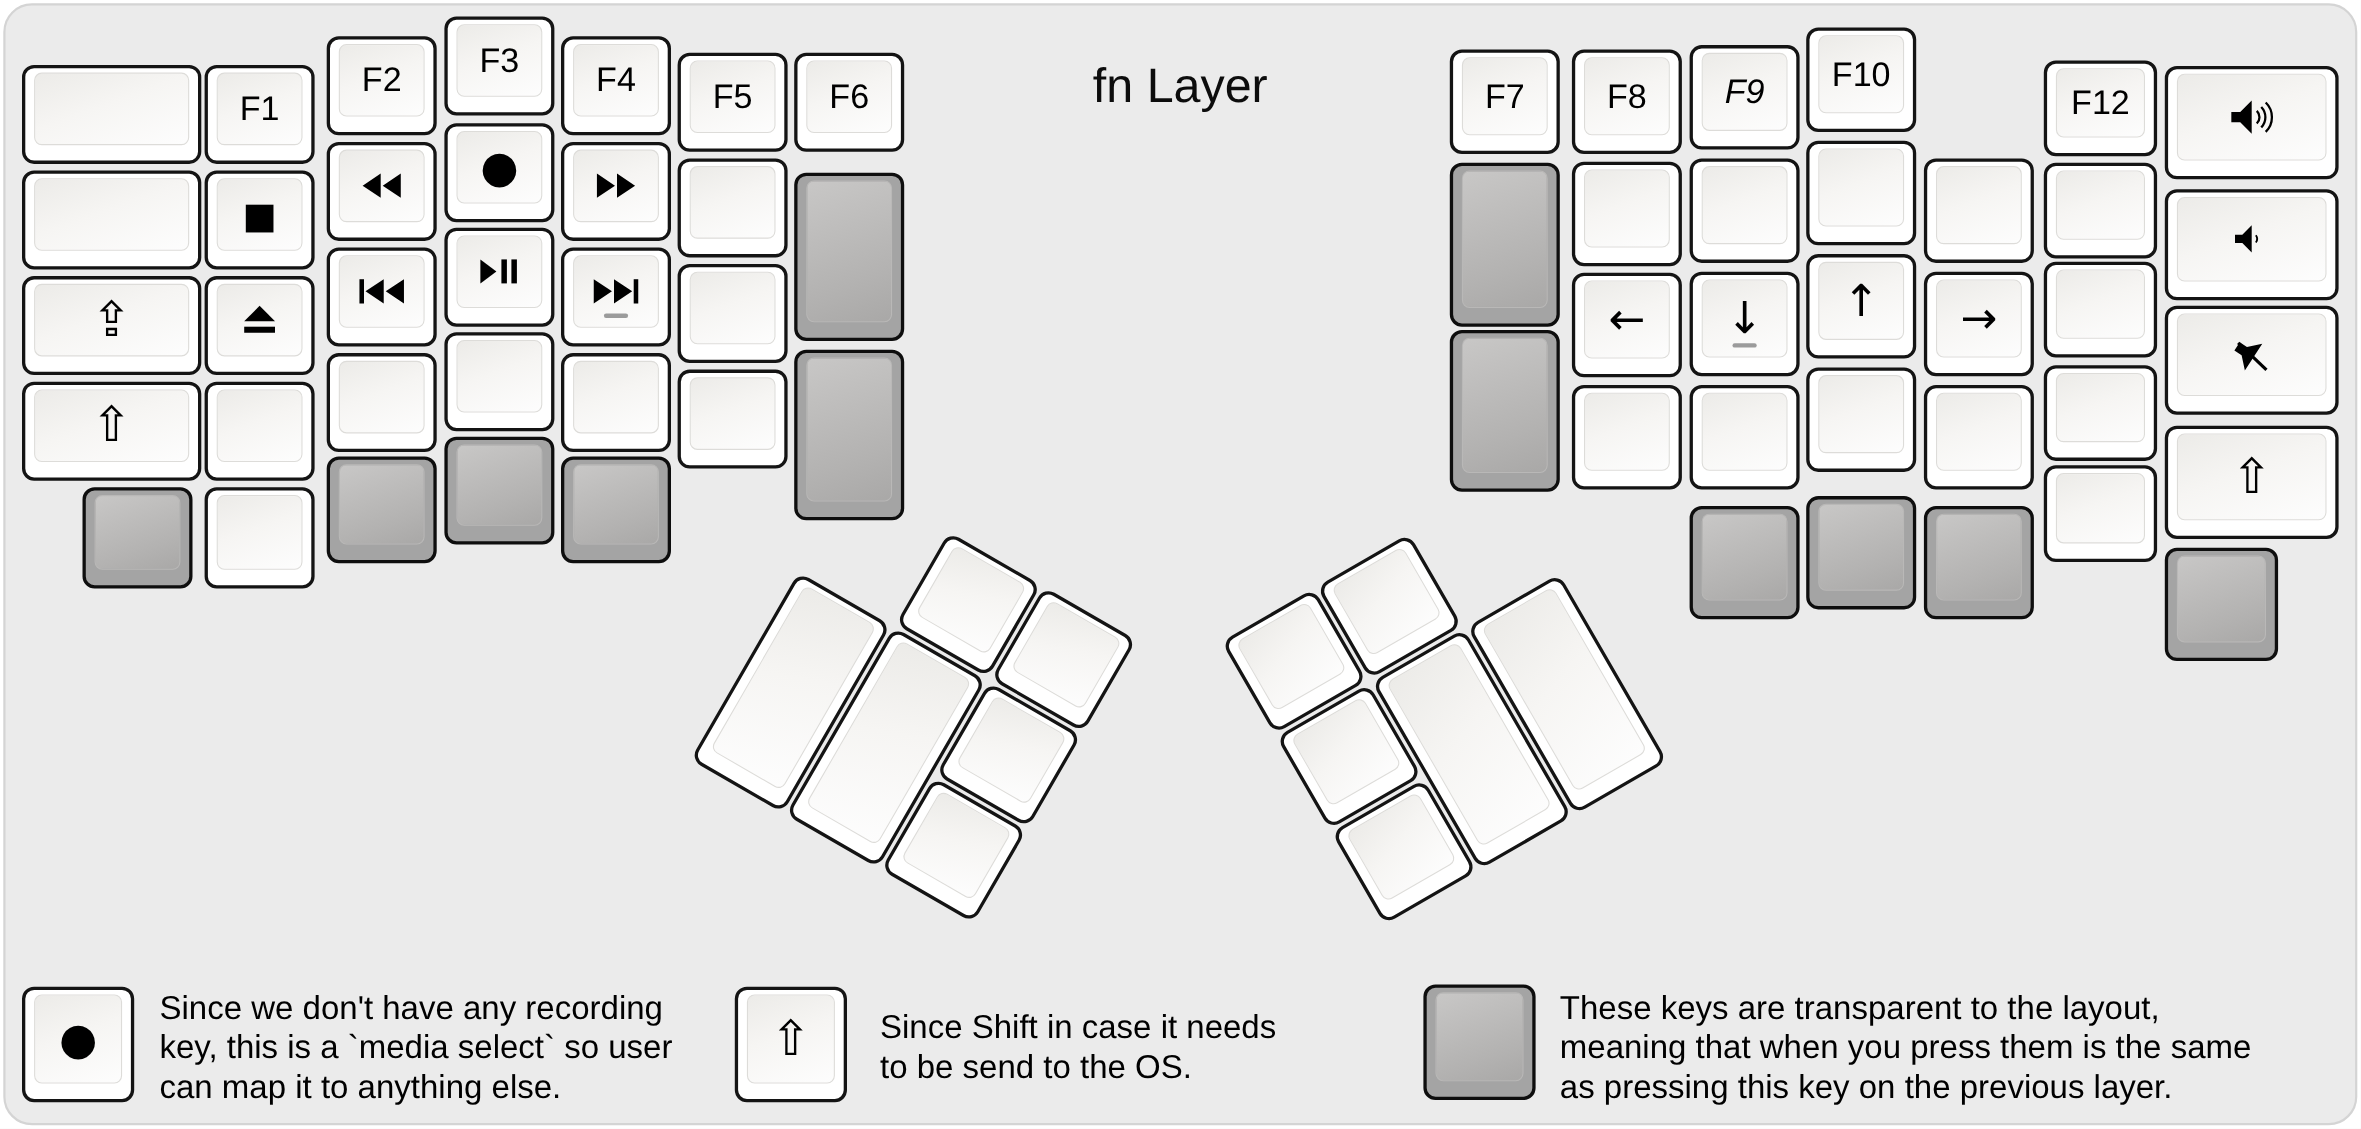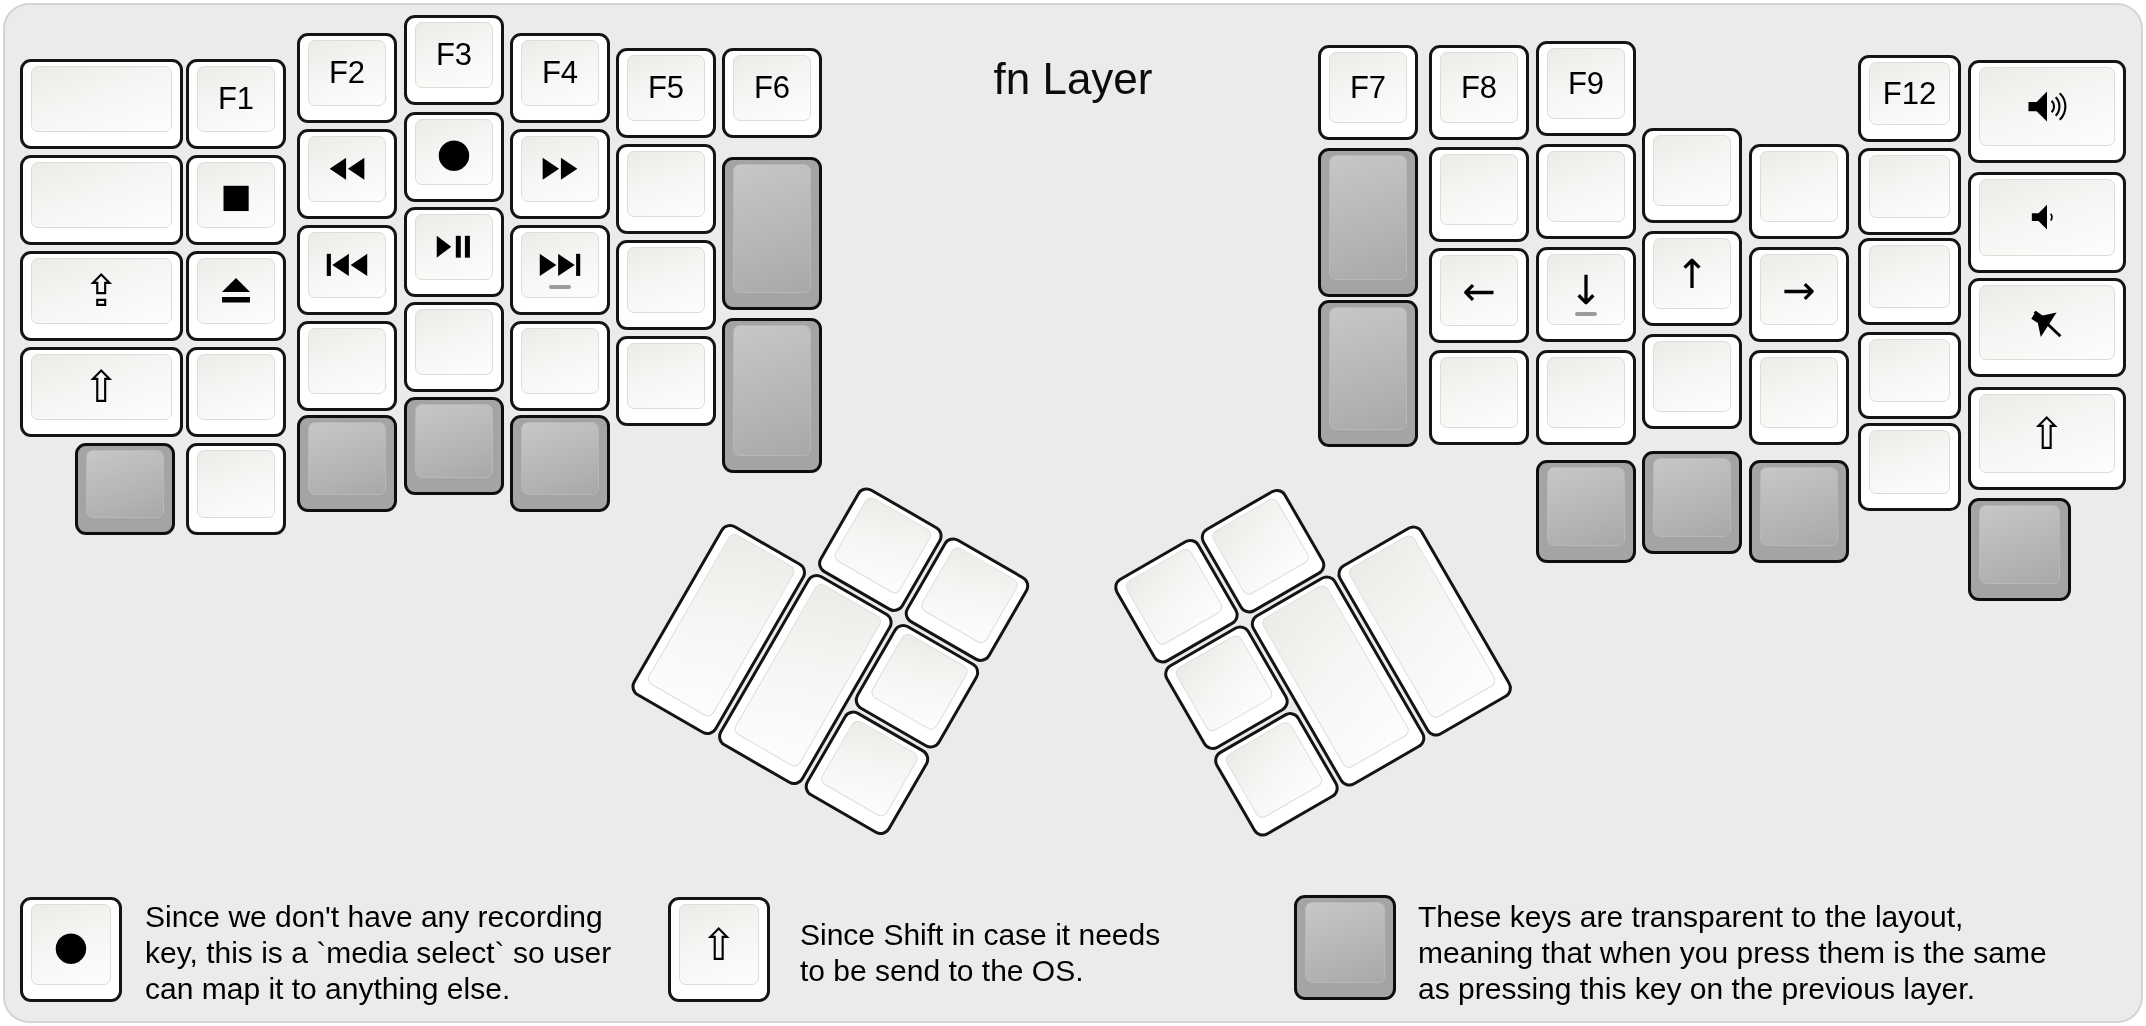--- a/index.html
+++ b/index.html
@@ -242,39 +242,44 @@
       <div class="cap"></div>
     </div>
     <div class="key white" style="left: 1429px; top: 248px; width: 100px; height: 95px;">
       <div class="cap">
         <span class="tg" style="font-size:40px">←</span>
       </div>
     </div>
     <div class="key white" style="left: 1429px; top: 350px; width: 100px; height: 95px;">
       <div class="cap"></div>
     </div>
-    <div class="key white" style="left: 1536px; top: 41px; width: 100px; height: 95px;">
+    <div class="key white" style="left: 1536px; top: 41px; width: 100px; height: 95px; font-style: italic;">
       <div class="cap">
         <span class="flabel">F9</span>
       </div>
     </div>
     <div class="key white" style="left: 1536px; top: 144px; width: 100px; height: 95px;">
       <div class="cap"></div>
     </div>
     <div class="key white" style="left: 1536px; top: 247px; width: 100px; height: 95px;">
       <div class="cap">
         <span class="tg" style="font-size:40px">↓</span>
         <div class="homing"></div>
       </div>
     </div>
     <div class="key white" style="left: 1536px; top: 350px; width: 100px; height: 95px;">
       <div class="cap"></div>
     </div>
     <div class="key gray" style="left: 1536px; top: 460px; width: 100px; height: 103px;">
       <div class="cap"></div>
+    </div>
+    <div class="key white" style="left: 1642px; top: 25px; width: 100px; height: 95px;">
+      <div class="cap">
+        <span class="flabel">F10</span>
+      </div>
     </div>
     <div class="key white" style="left: 1642px; top: 128px; width: 100px; height: 95px;">
       <div class="cap"></div>
     </div>
     <div class="key white" style="left: 1642px; top: 231px; width: 100px; height: 95px;">
       <div class="cap">
         <span class="tg" style="font-size:40px">↑</span>
       </div>
     </div>
     <div class="key white" style="left: 1642px; top: 334px; width: 100px; height: 95px;">

